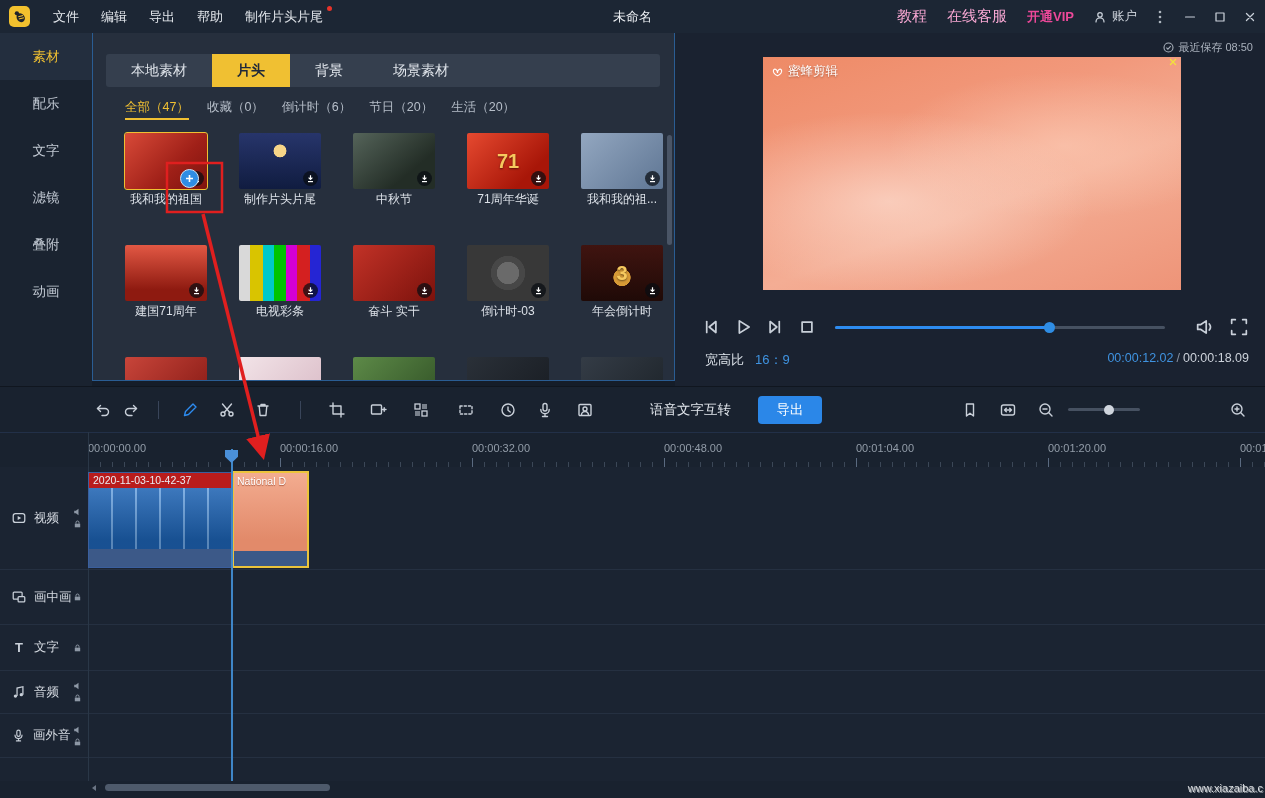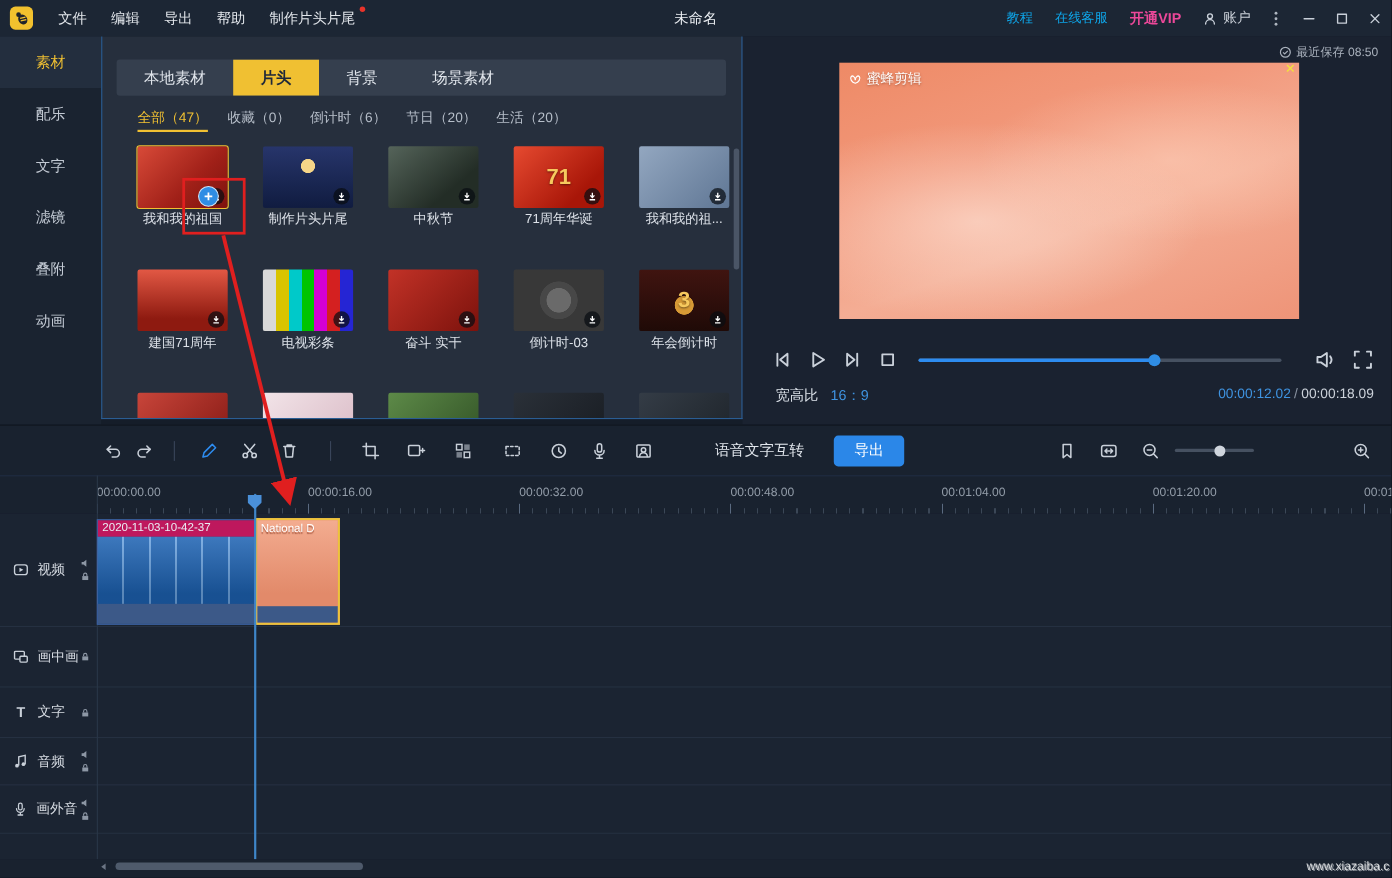--- a/index.html
+++ b/index.html
@@ -8,21 +8,21 @@
 svg{display:block}
 .ico{stroke:#c9d0d9;fill:none;stroke-width:1.4;stroke-linecap:round;stroke-linejoin:round}
 
 
 .titlebar{position:absolute;left:0;top:0;width:1265px;height:33px;background:#1c2634;display:flex;align-items:center;z-index:10}
 .logo{width:21px;height:21px;border-radius:5px;background:#f2c12e;margin:0 12px 0 9px;display:flex;align-items:center;justify-content:center}
 .menu-item{padding:0 11px;font-size:13px;color:#e3e7ec;line-height:33px;position:relative}
 .red-dot{position:absolute;top:6px;right:2px;width:5px;height:5px;border-radius:50%;background:#e8332a}
 .doc-title{position:absolute;left:50%;transform:translateX(-50%);font-size:13px;color:#eef1f5;line-height:33px}
 .tb-right{margin-left:auto;display:flex;align-items:center;height:33px}
-.tb-link{font-size:12px;color:#0ea5e9;padding:0 10px}
+.tb-link{font-size:15px;color:#f9a8d4;padding:0 10px}
 .tb-vip{color:#ec4899;font-size:13px;padding:0 10px;font-weight:bold}
 .tb-account{display:flex;align-items:center;gap:4px;font-size:12.5px;color:#ccd2da;padding:0 8px}
 .tb-dots{padding:0 8px}
 .win-btn{width:30px;height:33px;display:flex;align-items:center;justify-content:center}
 
 
 .sidebar{position:absolute;left:0;top:33px;width:92px;height:353px;background:#1a2330}
 .side-item{height:47px;display:flex;align-items:center;justify-content:center;font-size:13.5px;color:#c2c9d3}
 .side-item.active{color:#f0c032;background:#232e3e}
 
@@ -81,21 +81,21 @@
 
 .tracks{position:absolute;left:0;top:467px;width:1265px;height:314px;background:#1b2432}
 .track-row{position:relative;border-bottom:1px solid #253041;display:flex}
 .track-head{width:88px;flex:0 0 88px;display:flex;align-items:center;padding-left:11px;gap:7px;position:relative}
 .track-label{font-size:12.5px;color:#d6dbe2}
 .minis{position:absolute;right:6px;top:50%;transform:translateY(-50%);display:flex;flex-direction:column;gap:3px;align-items:center}
 .head-divider{position:absolute;left:88px;top:432px;width:1px;height:349px;background:#2a3747;z-index:3}
 .playhead-line{position:absolute;left:231px;top:449px;width:2px;height:332px;background:#3f86c8;z-index:25}
 .playhead-cap{position:absolute;left:225px;top:450px;width:13px;height:13px;background:#4a90d9;clip-path:polygon(0 0,100% 0,100% 52%,50% 100%,0 52%);z-index:26}
 .clip1{position:absolute;left:88px;top:472px;width:144px;height:96px;display:flex;flex-direction:column;border:1px solid #3a5f9e;background:#2d4a7a;z-index:5}
-.clip1-title{height:15px;background:#be185d;font-size:10.5px;line-height:15px;color:#e9eef5;padding-left:4px;white-space:nowrap;overflow:hidden}
+.clip1-title{height:15px;background:#b91c1c;font-size:10.5px;line-height:15px;color:#e9eef5;padding-left:4px;white-space:nowrap;overflow:hidden}
 .clip1-frames{flex:1;background:linear-gradient(180deg,rgba(255,255,255,.14),rgba(0,0,0,.18) 85%),repeating-linear-gradient(90deg,#1d62b2 0 22px,#6da4e0 22px 24px)}
 .clip1-strip{height:18px;background:#3c5988}
 .clip2{position:absolute;left:232px;top:471px;width:77px;height:97px;display:flex;flex-direction:column;border:2px solid #ecc43b;background:#e68a6c;z-index:6}
 .clip2-main{flex:1;position:relative;background:linear-gradient(180deg,#f3ac90,#e28a6a 85%)}
 .clip2-label{position:absolute;left:3px;top:2px;font-size:10.5px;color:#fff;text-shadow:0 1px 1px rgba(120,40,20,.6);white-space:nowrap;overflow:hidden;max-width:66px}
 .clip2-strip{height:15px;background:#3c5988}
 .text-track-glyph{font-size:13px;font-weight:bold;color:#c9d0d9;width:16px;text-align:center}
 
 
 .bottombar{position:absolute;left:0;top:781px;width:1265px;height:17px;background:#19222f}

